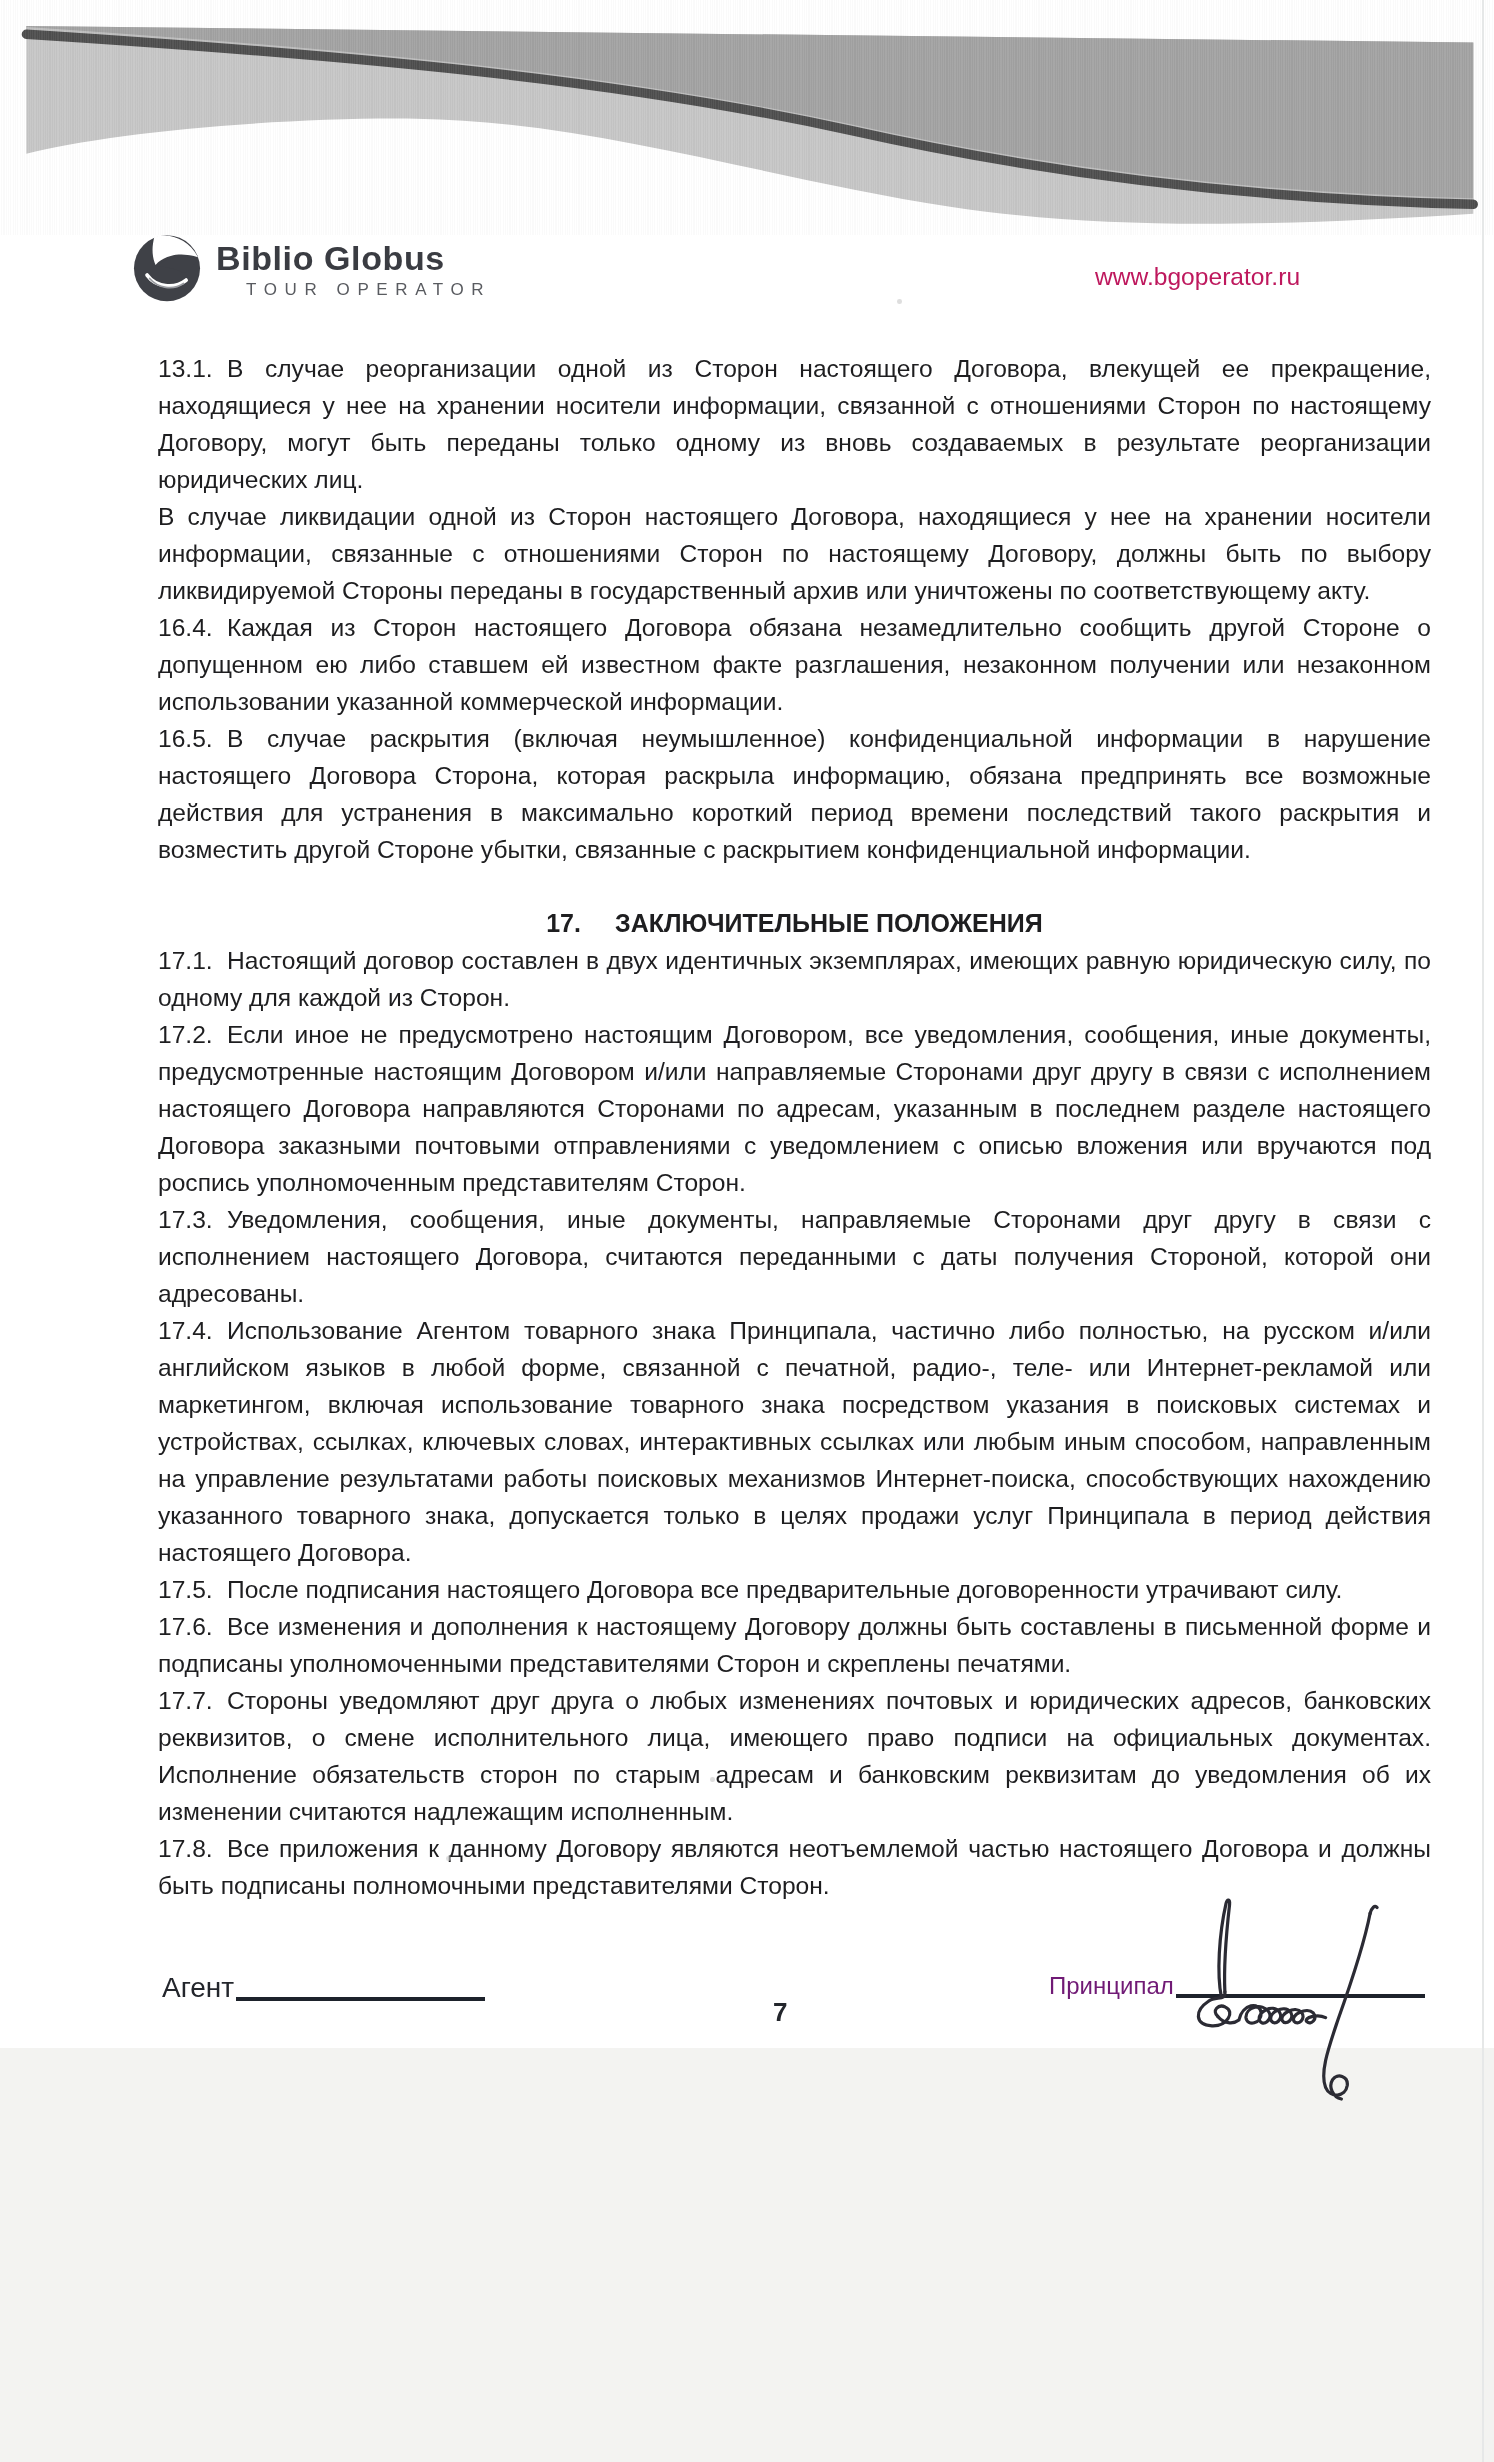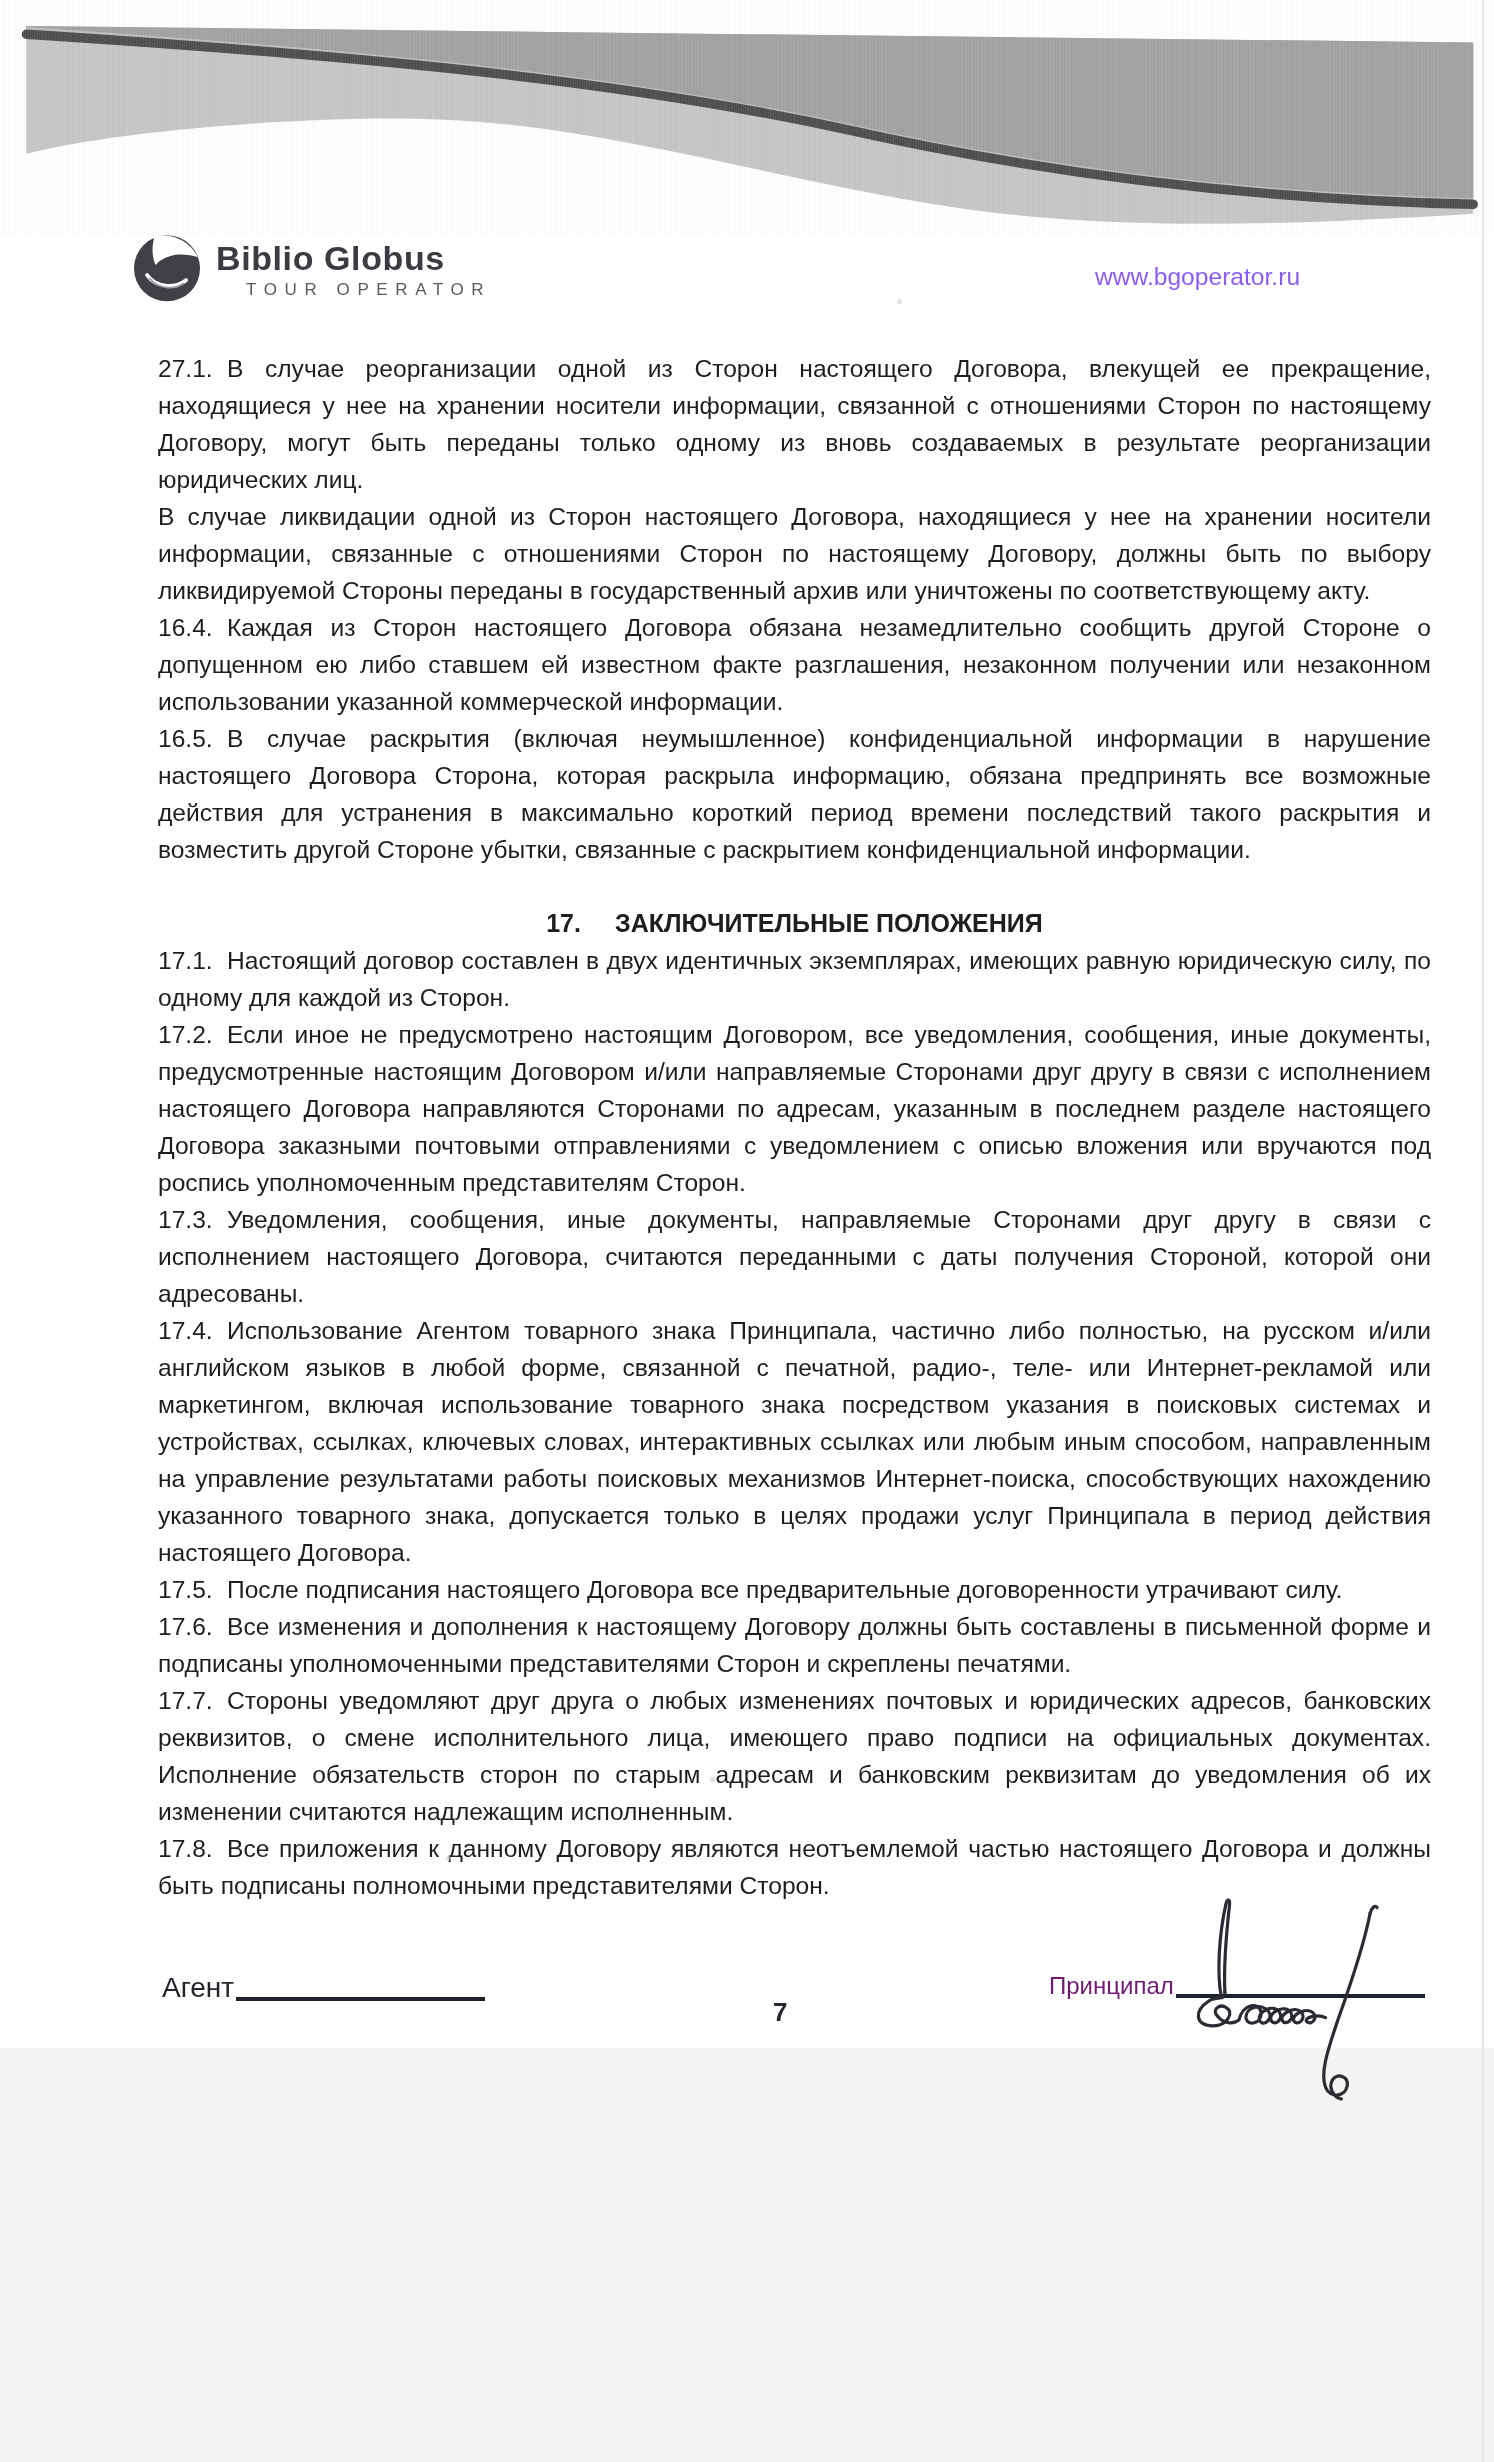--- a/index.html
+++ b/index.html
@@ -27,21 +27,21 @@
   .brand-name{
     position:absolute; left:216px; top:239px;
     font-size:34px; font-weight:bold; color:#3a3c42; letter-spacing:0.6px;
   }
   .brand-tagline{
     position:absolute; left:218px; top:280px;
     font-size:17px; color:#595b60; letter-spacing:7.6px; font-weight:500;margin-left:28px;
   }
   .site-url{
     position:absolute; left:1095px; top:263px;
-    font-size:24.6px; color:#8b5cf6;
+    font-size:24.6px; color:#be185d;
   }
   
   .content{
     position:absolute; left:158px; top:350px; width:1273px;
     font-size:24.6px; line-height:37px; text-align:justify;
     color:#1e1e20;
   }
   .content p{margin:0; padding:0;}
   .pnum{display:inline-block; width:69px;}
   .section-head{
@@ -104,21 +104,21 @@
     <path d="M 60,84 C 86,60 126,56 156,66 C 150,80 140,92 126,100 C 104,88 78,84 60,84 Z" fill="#3f4147"></path>
 
     <path d="M 38,104 C 58,132 102,138 130,116" fill="none" stroke="#ffffff" stroke-width="9" stroke-linecap="round"></path>
     <path d="M 44,112 C 64,136 100,140 124,124" fill="none" stroke="#9a9ca1" stroke-width="4" stroke-linecap="round"></path>
   </svg>
   <div class="brand-name">Biblio Globus</div>
   <div class="brand-tagline">TOUR OPERATOR</div>
   <div class="site-url">www.bgoperator.ru</div>
 
   <div class="content">
-    <p><span class="pnum">27.1.</span><span>В случае реорганизации одной из Сторон настоящего Договора, влекущей ее прекращение, находящиеся у нее на хранении носители информации, связанной с отношениями Сторон по настоящему Договору, могут быть переданы только одному из вновь создаваемых в результате реорганизации юридических лиц.</span></p>
+    <p><span class="pnum">13.1.</span><span>В случае реорганизации одной из Сторон настоящего Договора, влекущей ее прекращение, находящиеся у нее на хранении носители информации, связанной с отношениями Сторон по настоящему Договору, могут быть переданы только одному из вновь создаваемых в результате реорганизации юридических лиц.</span></p>
     <p><span>В случае ликвидации одной из Сторон настоящего Договора, находящиеся у нее на хранении носители информации, связанные с отношениями Сторон по настоящему Договору, должны быть по выбору ликвидируемой Стороны переданы в государственный архив или уничтожены по соответствующему акту.</span></p>
     <p><span class="pnum">16.4.</span><span>Каждая из Сторон настоящего Договора обязана незамедлительно сообщить другой Стороне о допущенном ею либо ставшем ей известном факте разглашения, незаконном получении или незаконном использовании указанной коммерческой информации.</span></p>
     <p><span class="pnum">16.5.</span><span>В случае раскрытия (включая неумышленное) конфиденциальной информации в нарушение настоящего Договора Сторона, которая раскрыла информацию, обязана предпринять все возможные действия для устранения в максимально короткий период времени последствий такого раскрытия и возместить другой Стороне убытки, связанные с раскрытием конфиденциальной информации.</span></p>
 
     <p class="section-head"><span class="head-num">17.</span><span>ЗАКЛЮЧИТЕЛЬНЫЕ ПОЛОЖЕНИЯ</span></p>
 
     <p><span class="pnum">17.1.</span><span>Настоящий договор составлен в двух идентичных экземплярах, имеющих равную юридическую силу, по одному для каждой из Сторон.</span></p>
     <p><span class="pnum">17.2.</span><span>Если иное не предусмотрено настоящим Договором, все уведомления, сообщения, иные документы, предусмотренные настоящим Договором и/или направляемые Сторонами друг другу в связи с исполнением настоящего Договора направляются Сторонами по адресам, указанным в последнем разделе настоящего Договора заказными почтовыми отправлениями с уведомлением с описью вложения или вручаются под роспись уполномоченным представителям Сторон.</span></p>
     <p><span class="pnum">17.3.</span><span>Уведомления, сообщения, иные документы, направляемые Сторонами друг другу в связи с исполнением настоящего Договора, считаются переданными с даты получения Стороной, которой они адресованы.</span></p>
     <p><span class="pnum">17.4.</span><span>Использование Агентом товарного знака Принципала, частично либо полностью, на русском и/или английском языков в любой форме, связанной с печатной, радио-, теле- или Интернет-рекламой или маркетингом, включая использование товарного знака посредством указания в поисковых системах и устройствах, ссылках, ключевых словах, интерактивных ссылках или любым иным способом, направленным на управление результатами работы поисковых механизмов Интернет-поиска, способствующих нахождению указанного товарного знака, допускается только в целях продажи услуг Принципала в период действия настоящего Договора.</span></p>

